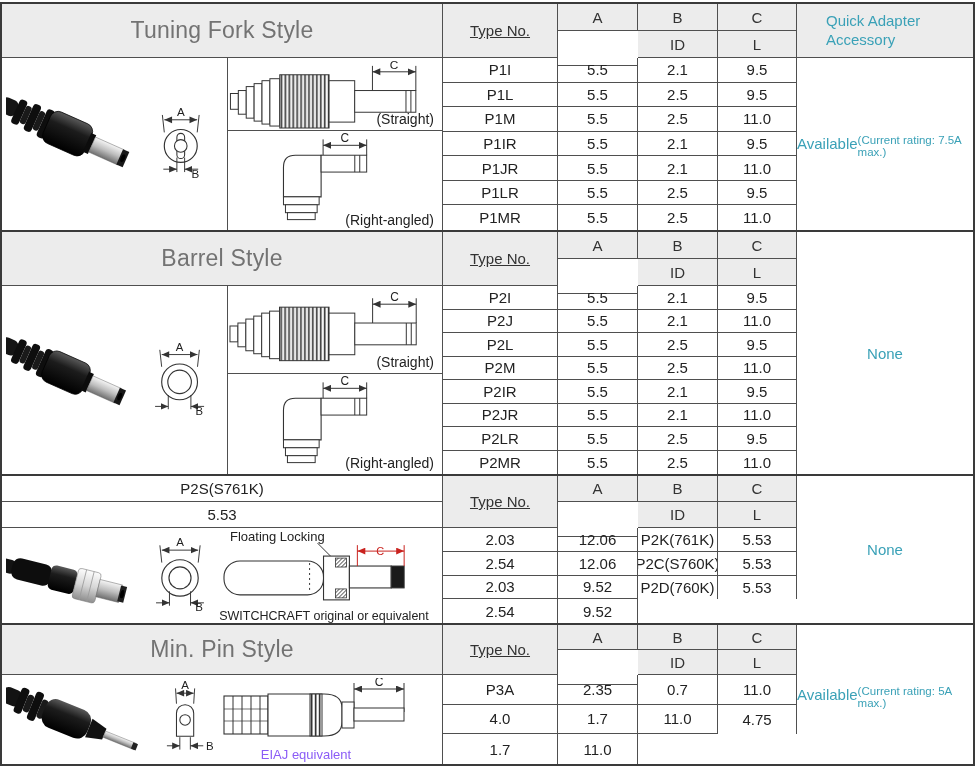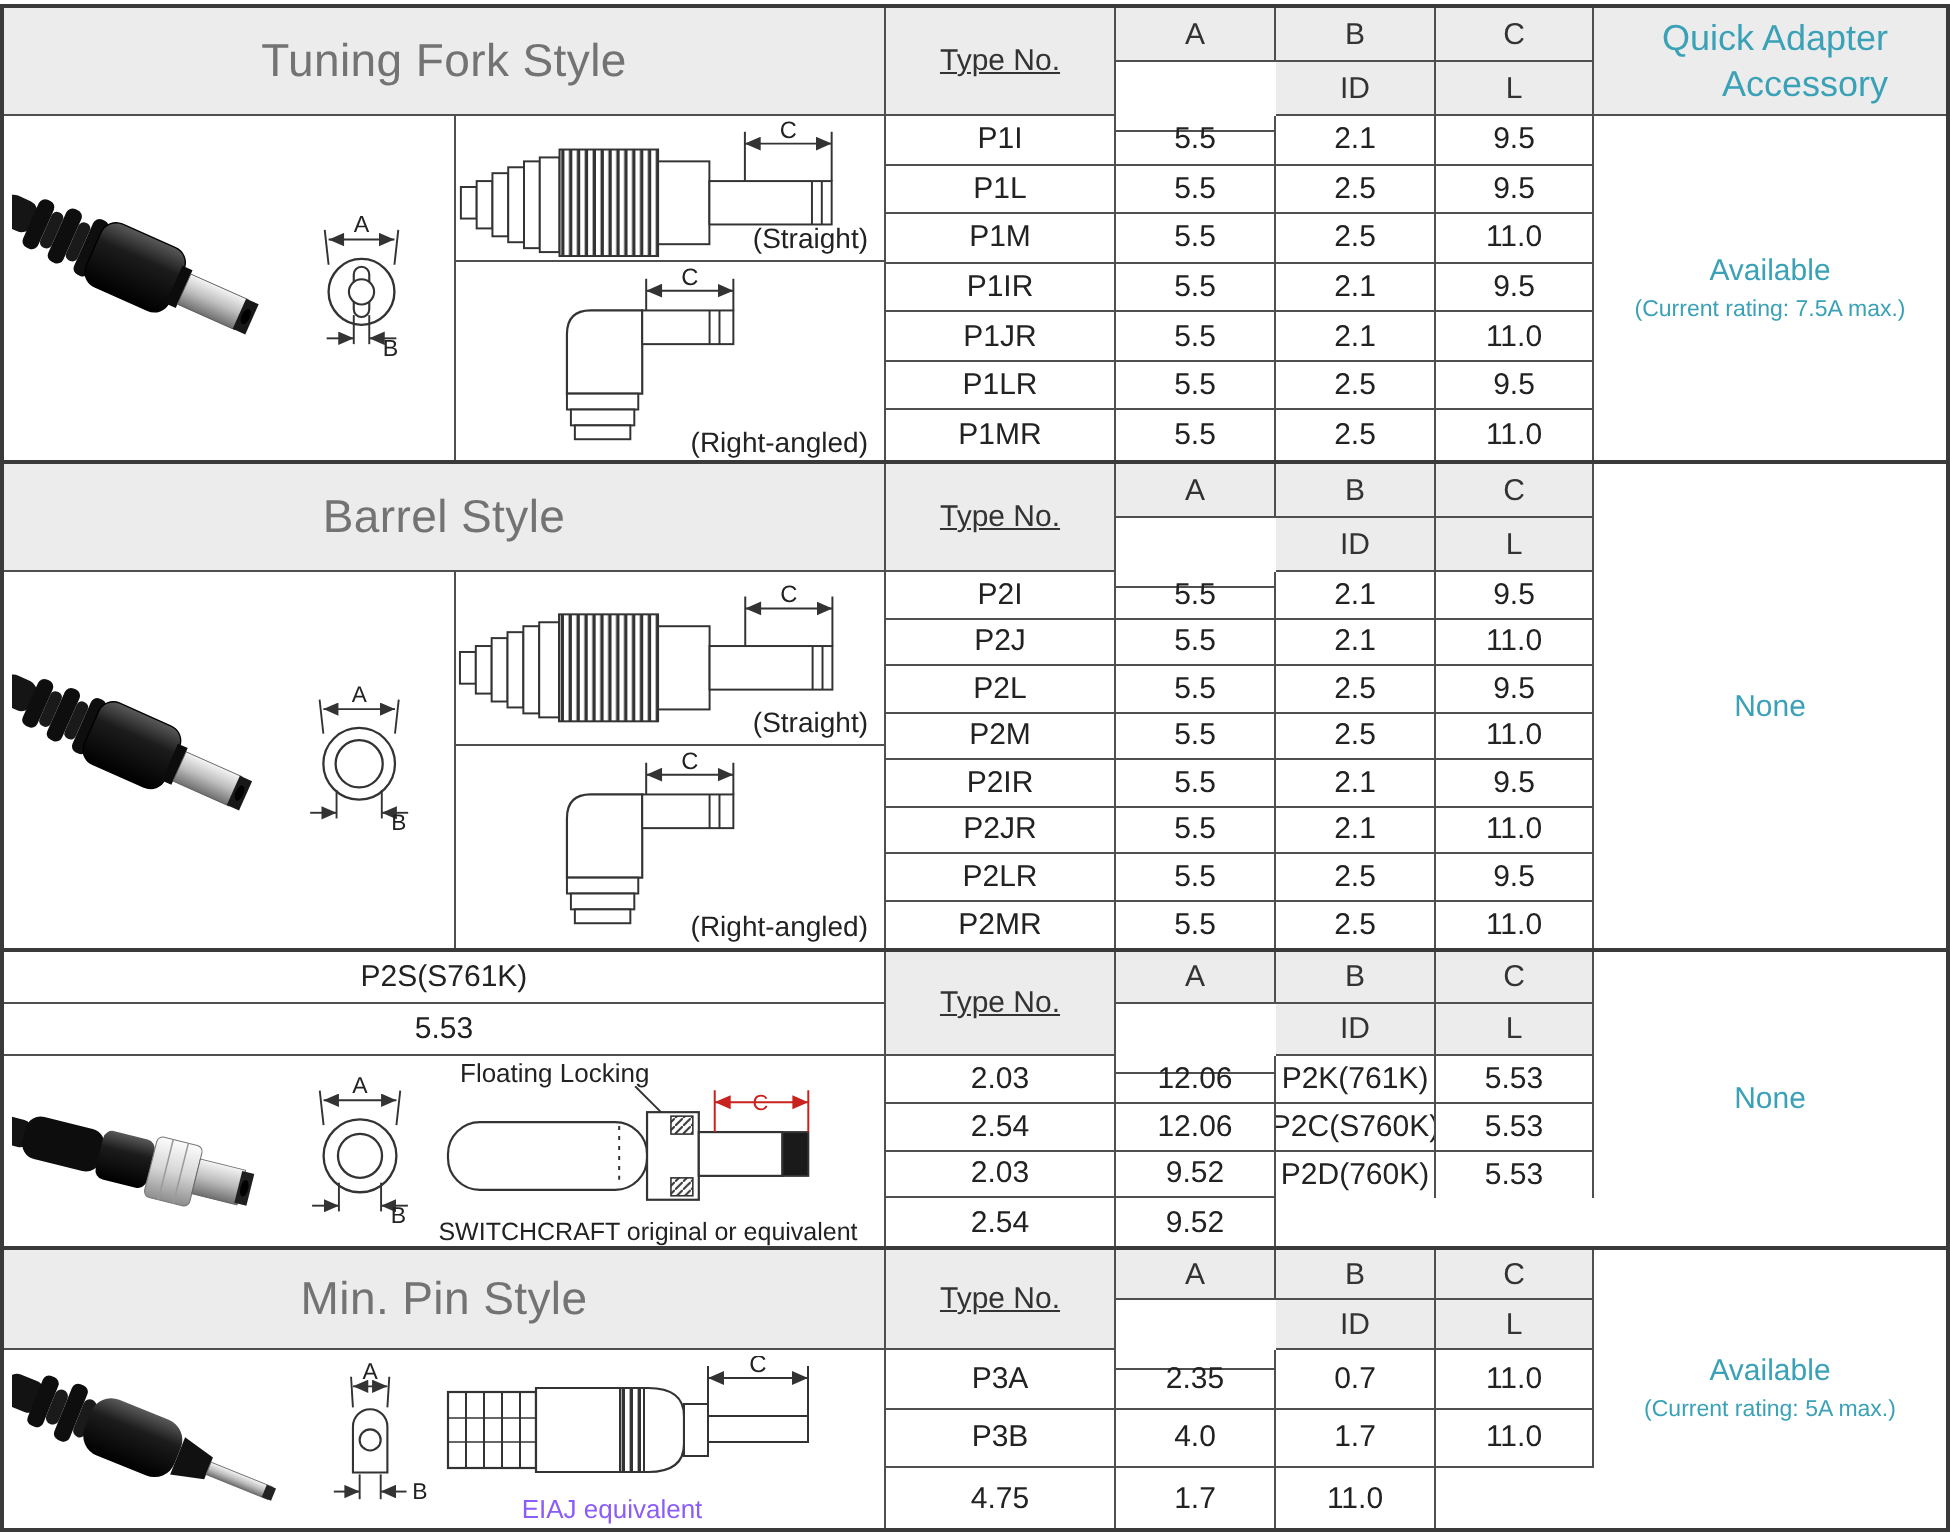--- a/index.html
+++ b/index.html
@@ -21,22 +21,22 @@
   .c{box-sizing:border-box;border-right:1px solid var(--line);border-bottom:1px solid var(--line);
      display:flex;align-items:center;justify-content:center;overflow:hidden;}
   .lr{border-bottom:none;}
   .hdr{background:var(--hdr);}
   .title{grid-area:1/1/3/2;font-size:23px;color:#737373;letter-spacing:.2px;}
   .typeh{grid-area:1/2/3/3;font-size:15px;color:#333;text-decoration:underline;}
   .pos-a{grid-area:1/3/2/4;} .pos-b{grid-area:1/4/2/5;} .pos-c{grid-area:1/5/2/6;}
   .pos-od{grid-area:2/3/3/4;margin-top:34px;} .pos-id{grid-area:2/4/3/5;} .pos-l{grid-area:2/5/3/6;}
   .pos-a,.pos-b,.pos-c,.pos-od,.pos-id,.pos-l{font-size:15px;color:#333;}
   .acch{grid-area:1/6/3/7;border-right:none;}
-  .acch span{display:block;max-width:118px;text-align:right;font-size:18px;line-height:1.25;color:var(--teal);}
-  .accv{border-right:none;flex-direction:column;}
+  .acch span{display:block;max-width:118px;text-align:left;font-size:15px;line-height:1.25;color:var(--teal);}
+  .accv{border-right:none;flex-direction:row;}
   .s1 .accv{grid-area:3/6/10/7;}
   .s2 .accv{grid-area:1/6/11/7;}
   .s3 .accv{grid-area:1/6/7/7;}
   .s4 .accv{grid-area:1/6/6/7;}
   .acc1{font-size:15px;color:var(--teal);}
   .acc2{font-size:11.5px;color:var(--teal);margin-top:5px;}
   .t,.v{font-size:15px;color:#222;}
   .img{padding:0;align-items:stretch;justify-content:flex-start;}
   .s1 .img{grid-area:3/1/10/2;}
   .s2 .img{grid-area:3/1/11/2;}
@@ -488,21 +488,20 @@
     <div class="c hdr pos-id">ID</div>
     <div class="c hdr pos-l">L</div>
     <div class="c accv lr">
       <div class="acc1">Available</div>
       <div class="acc2">(Current rating: 5A max.)</div>
     </div>
     <div class="c t">P3A</div>
     <div class="c v">2.35</div>
     <div class="c v">0.7</div>
     <div class="c v">11.0</div>
-    <div class="c t">P3B</div>
     <div class="c v">4.0</div>
     <div class="c v">1.7</div>
     <div class="c v">11.0</div>
     <div class="c v lr">4.75</div>
     <div class="c v lr">1.7</div>
     <div class="c v lr">11.0</div>
   </div>
 
 </div>
 

